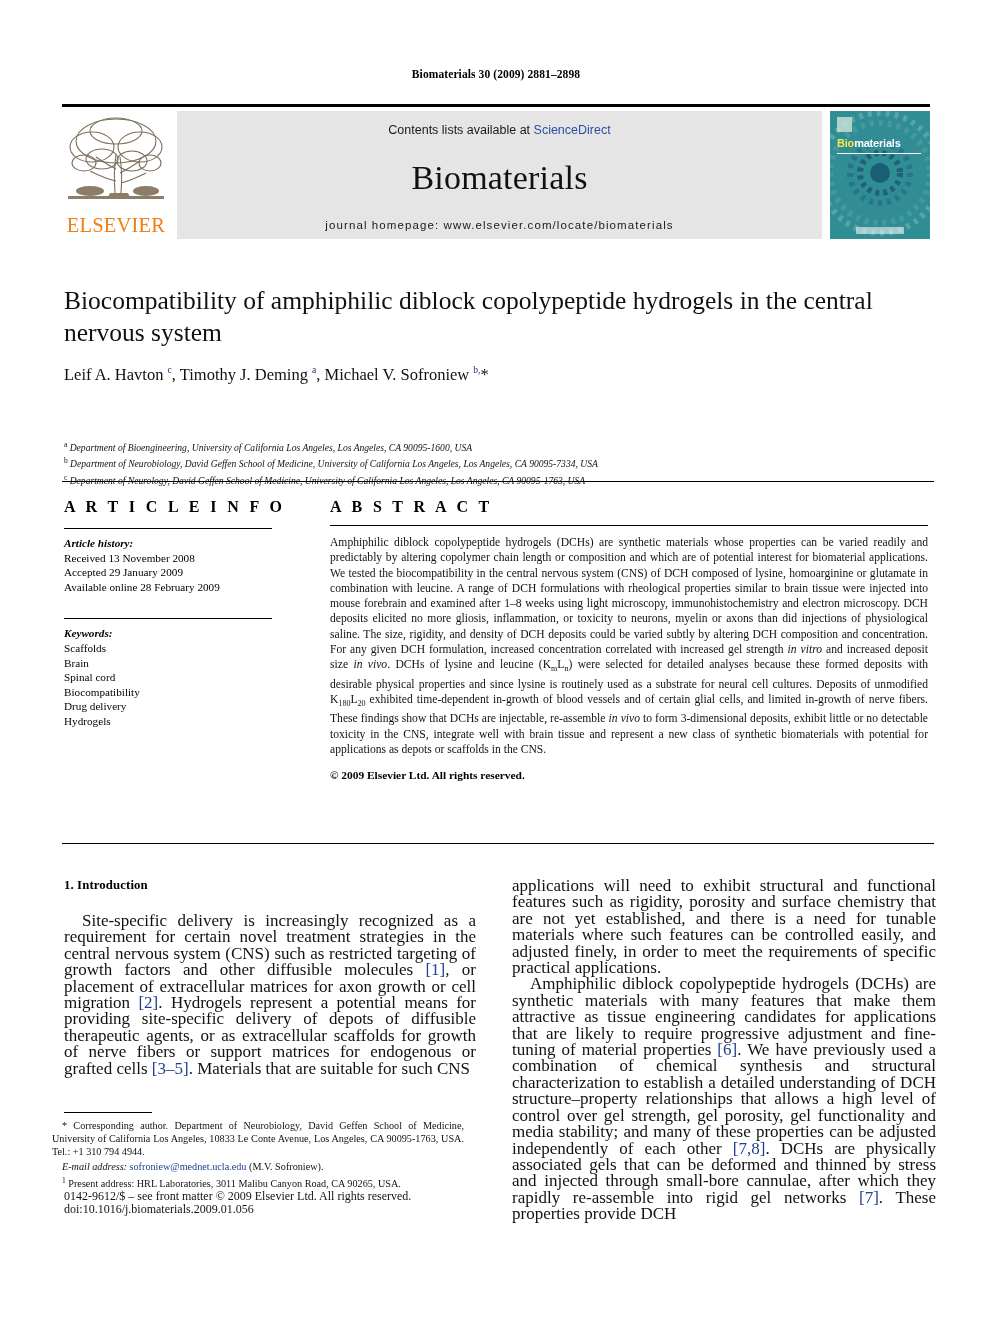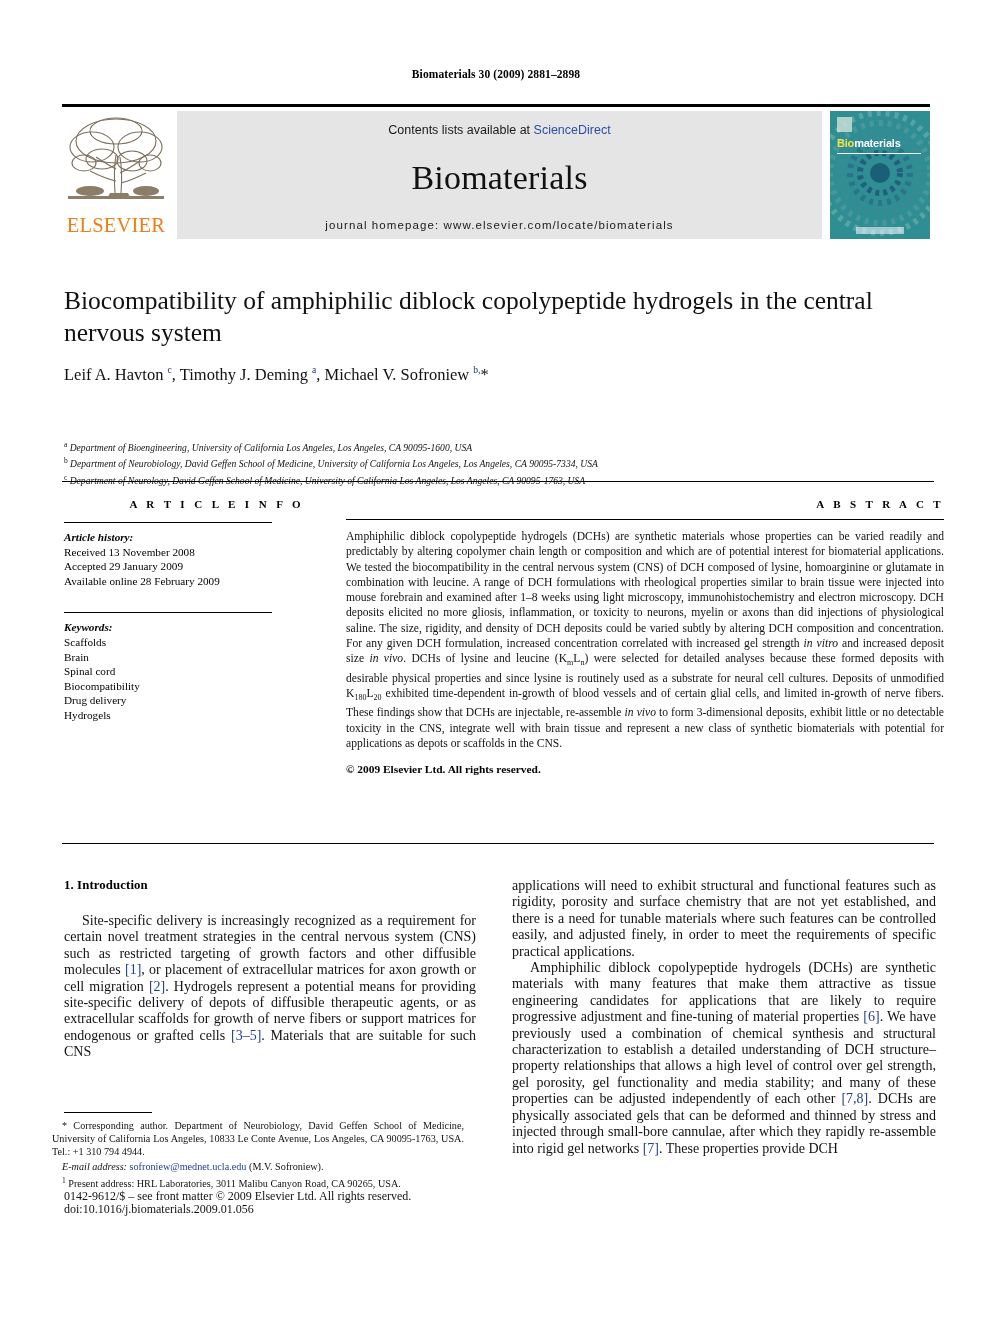--- a/index.html
+++ b/index.html
@@ -188,30 +188,29 @@
     border-top: 1px solid #000;
   }
   .info-col {
     position: absolute;
     left: 64px;
     top: 498px;
     width: 240px;
   }
   .abs-col {
     position: absolute;
-    left: 346px;
+    left: 330px;
     top: 498px;
     width: 598px;
   }
   .sec-head {
-    font-size: 11px;
+    font-size: 16px;
     font-weight: bold;
     letter-spacing: 3.4px;
     font-family: "Liberation Serif", serif;
-    text-align: right;
   }
   .hr-thin {
     border-top: 1px solid #000;
     margin-top: 9px;
   }
   .hr-inner {
     border-top: 1px solid #000;
     margin-top: 12px;
     margin-bottom: 7px;
     width: 208px;
@@ -261,21 +260,21 @@
     top: 878px;
     width: 424px;
   }
   h2.secnum {
     font-size: 12.8px;
     font-weight: bold;
     margin: 0 0 20px 0;
     letter-spacing: .1px;
   }
   p.body {
-    font-size: 14px;
+    font-size: 17px;
     line-height: 16.4px;
     text-align: justify;
     margin: 0 0 0 0;
     text-indent: 18px;
     color: #111;
     hyphens: auto;
   }
   p.body + p.body { margin-top: 0; }
   .ref { color: #1f3f8f; }
 

